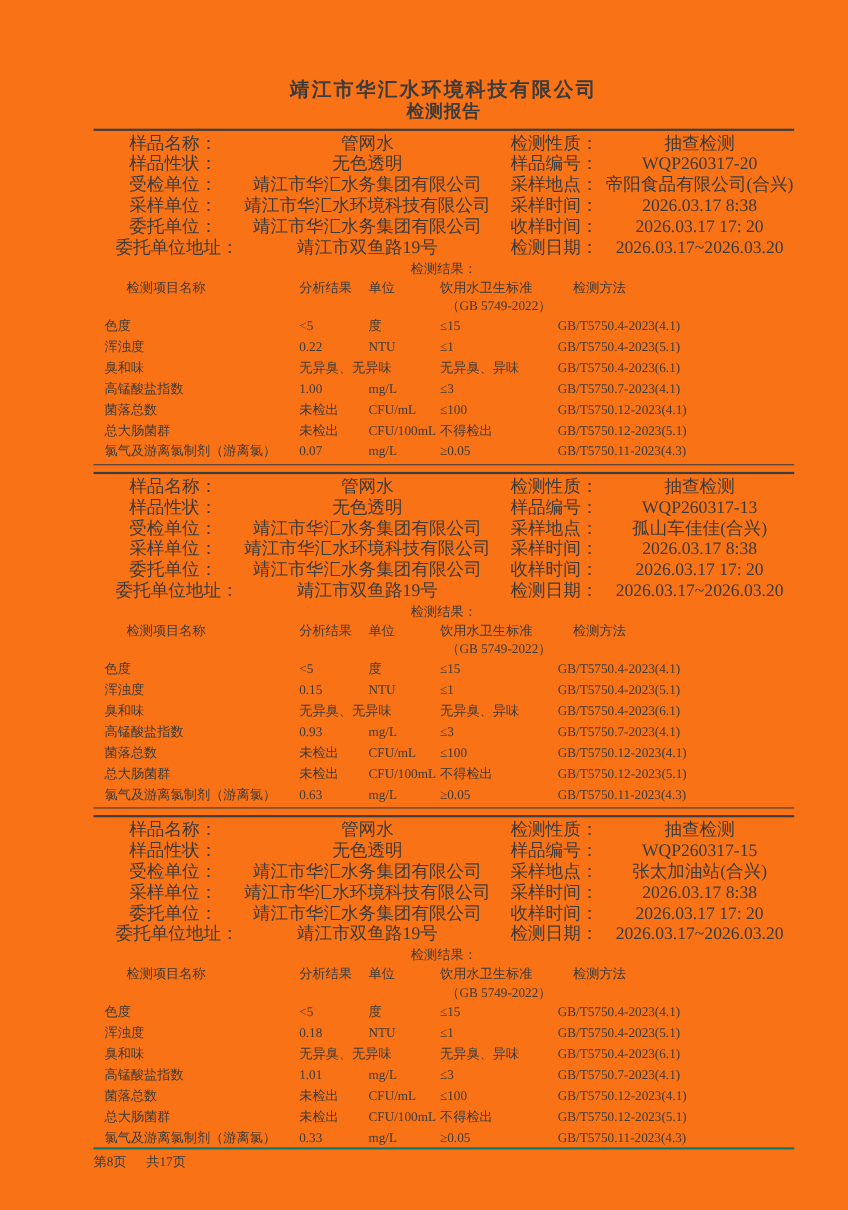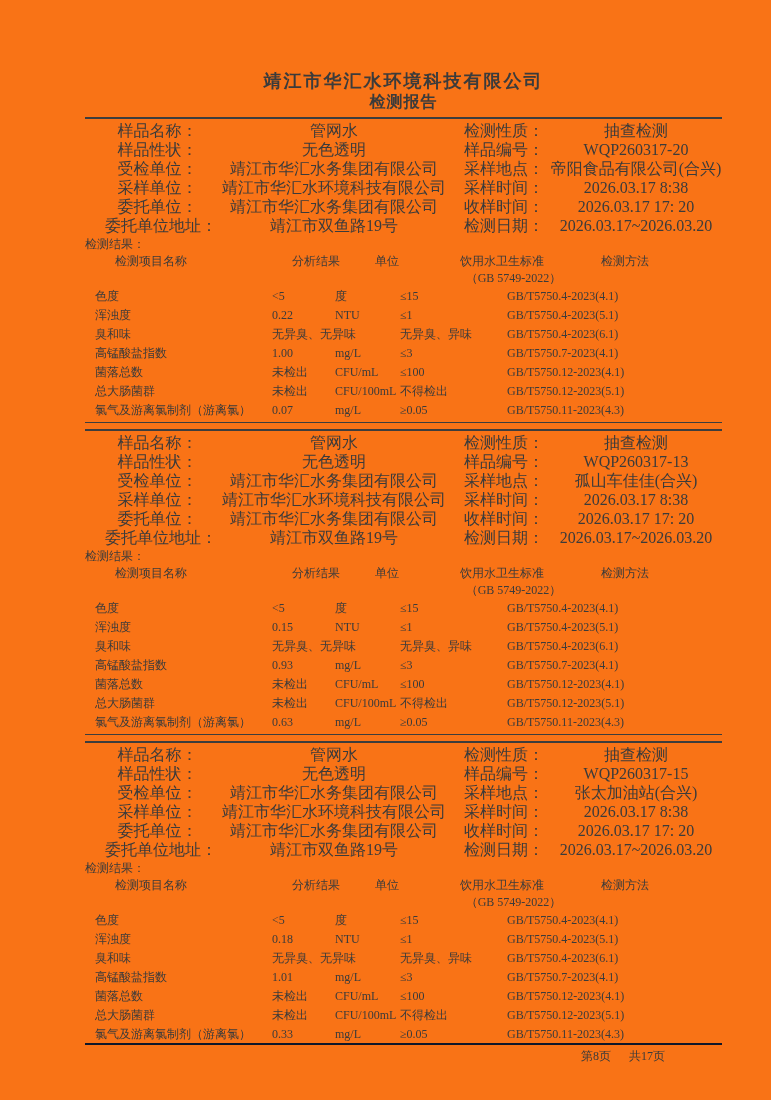--- a/index.html
+++ b/index.html
@@ -12,34 +12,34 @@
   .content { position:absolute; left:85px; top:70px; width:637px; }
   .company { text-align:center; font-size:18px; font-weight:700; letter-spacing:2px; line-height:22px; }
   .report-title { text-align:center; font-size:16px; font-weight:700; line-height:20px; padding-bottom:5px; letter-spacing:1px; }
 
   .sec { border-top:2px solid #3d3d3d; border-bottom:1px solid #3d3d3d; padding:2px 0; margin-bottom:6px; }
   .sec.last { border-bottom:none; }
 
   .irow { display:grid; grid-template-columns:105px 248px 92px auto; padding-left:20px; height:19px; line-height:19px; font-size:16px;text-align:center; }
   .irow span { white-space:nowrap; overflow:visible; }
 
-  .results-heading { height:18px; line-height:18px; font-size:12px; }
+  .results-heading { height:18px; line-height:18px; font-size:12px;text-align:center; }
 
   .thead, .trow { display:grid; grid-template-columns:177px 63px 65px 107px auto; padding-left:10px; font-size:12px; }
-  .thead { min-height:34px; line-height:17px; align-items:start;gap:20px; }
+  .thead { min-height:34px; line-height:17px; align-items:start; }
   .thead .c-item { padding-left:20px; }
   .thead .c-method { padding-left:14px; }
   .c-standard .std2 { display:block;text-align:center; }
   .trow { height:19px; line-height:19px; }
   .trow span { white-space:nowrap; }
 
   .footer-rule {
     position:absolute; left:85px; top:1043px; width:637px;
-    border-top:2px solid #0f172a;
-    font-size:12px; text-align:right; padding-top:3px;
+    border-top:2px solid #0f766e;
+    font-size:12px; padding-top:3px;
   }
   .footer-rule .inner { margin-right:57px; }
   .footer-rule .total { margin-left:18px; }
 </style>
 </head>
 <body>
 
 <div class="page">
   <div class="content">
     <div class="company">靖江市华汇水环境科技有限公司</div>

